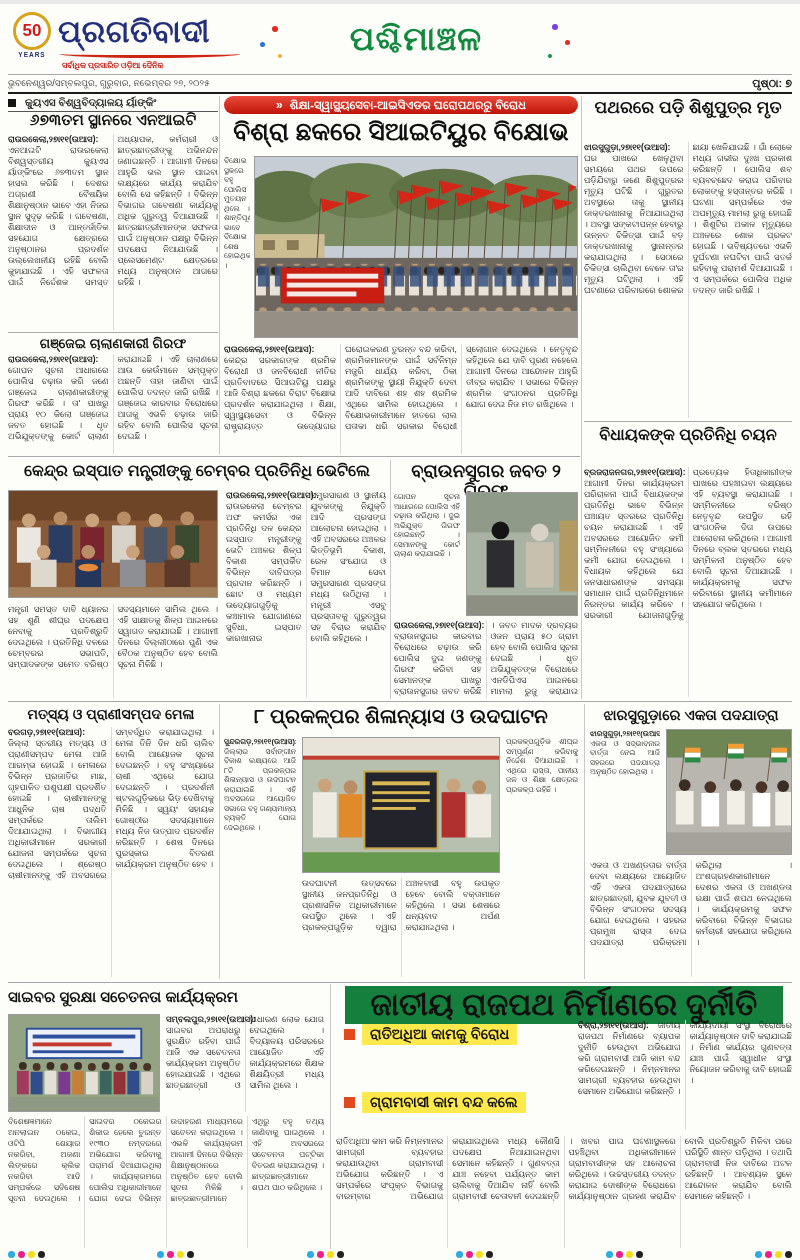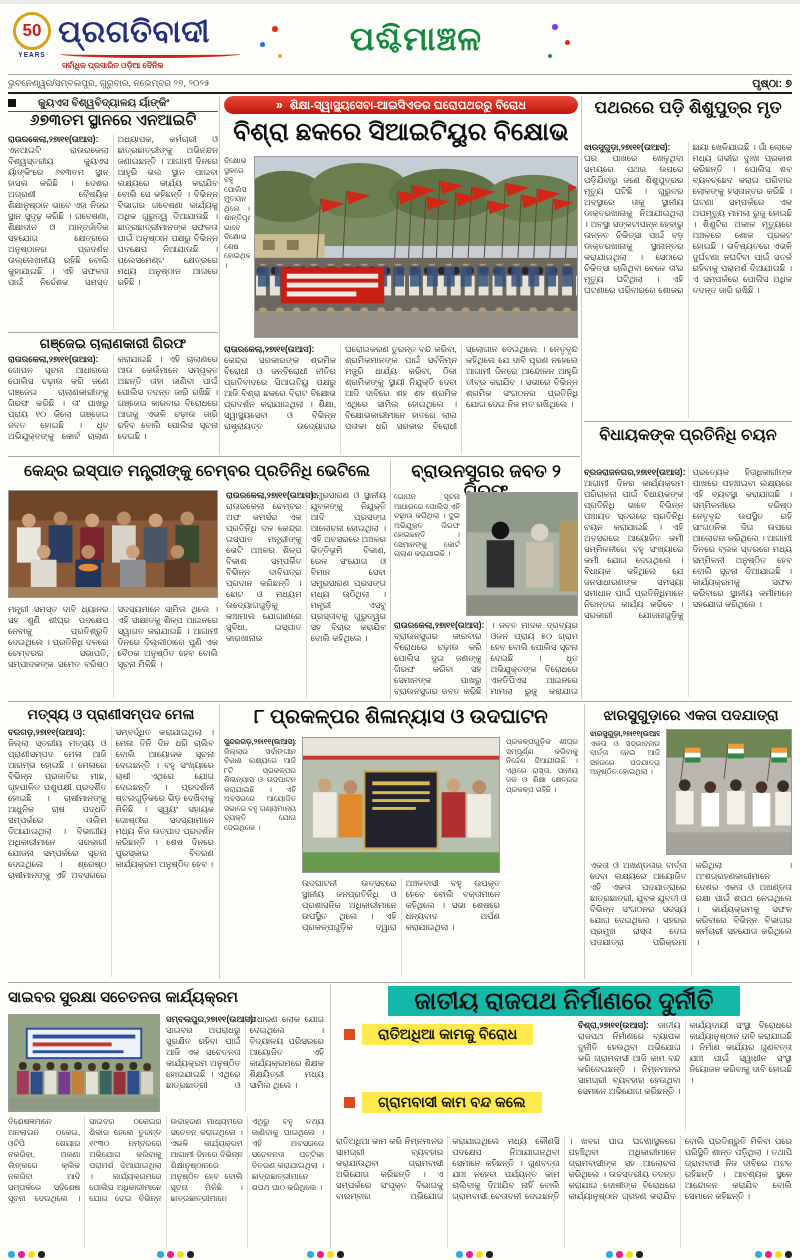--- a/index.html
+++ b/index.html
@@ -26,32 +26,32 @@
   .badge-label{font-size:6.5px;font-weight:bold;color:#25307a;margin-top:1px;letter-spacing:1px}
   .brand-title{left:58px;top:10px;font-size:31px;font-weight:bold;color:#242f7c;letter-spacing:.5px}
   .brand-swoosh{left:60px;top:46px;width:180px;height:8px;border-bottom:3px solid #d02415;border-radius:0 0 55% 55%}
   .brand-sub{left:62px;top:57px;font-size:8px;font-weight:bold;color:#c01a10}
   .edition{left:286px;top:16px;width:260px;text-align:center}
   .edition-title{font-size:33px;font-weight:bold;color:#12893d;letter-spacing:1px}
   .dot{position:absolute;border-radius:50%}
   .dateline-row{left:8px;top:73px;width:784px;display:flex;justify-content:space-between;align-items:center;font-size:9px;color:#333}
   .page-label{font-size:11px;font-weight:bold;color:#111}
   
-  .kicker{display:flex;align-items:center;gap:22px;border-bottom:1px solid #555;padding-bottom:2px}
+  .kicker{display:flex;align-items:center;gap:9px;border-bottom:1px solid #555;padding-bottom:2px}
   .kicker .sq{width:8px;height:8px;background:#141414;flex:0 0 auto}
   .kicker .txt{font-size:10.5px;font-weight:bold;color:#2a2a2a;white-space:nowrap}
   .banner{left:224px;top:92px;width:354px;height:18px;border-radius:9px;
     background:linear-gradient(#ea4a3c,#bf1508);color:#fff;display:flex;align-items:center;justify-content:center;gap:7px;
     font-weight:bold;font-size:11.5px}
   .banner .chv{font-size:12px;line-height:1}
   .hw-headline{left:336px;top:982px;width:456px;text-align:center}
-  .hw-headline span{display:inline-block;background:#14b8a6;padding:1px 26px;font-size:24px;font-weight:bold;color:#101010}
+  .hw-headline span{display:inline-block;background:#15803d;padding:1px 26px;font-size:31px;font-weight:bold;color:#101010}
   .hw-bullet{position:absolute;display:flex;align-items:center;gap:7px}
   .hw-bullet .sq{width:11px;height:11px;background:#e04a1f;flex:0 0 auto}
-  .hw-bullet .txt{background:#ffe94d;font-weight:bold;font-size:14.5px;color:#101010;padding:2px 16px}
+  .hw-bullet .txt{background:#ffe94d;font-weight:bold;font-size:14.5px;color:#101010;padding:2px 8px}
   .regmarks{left:8px;top:1247px;width:784px;display:flex;justify-content:space-between}
   .reggroup{display:flex;gap:3px}
   .regdot{width:7px;height:7px;border-radius:50%}
   .rc{background:#2aabe2}.rm{background:#ec1e8c}.ry{background:#f3df19}.rk{background:#232022}
 </style>
 </head>
 <body>
 
 <div class="page">
 

